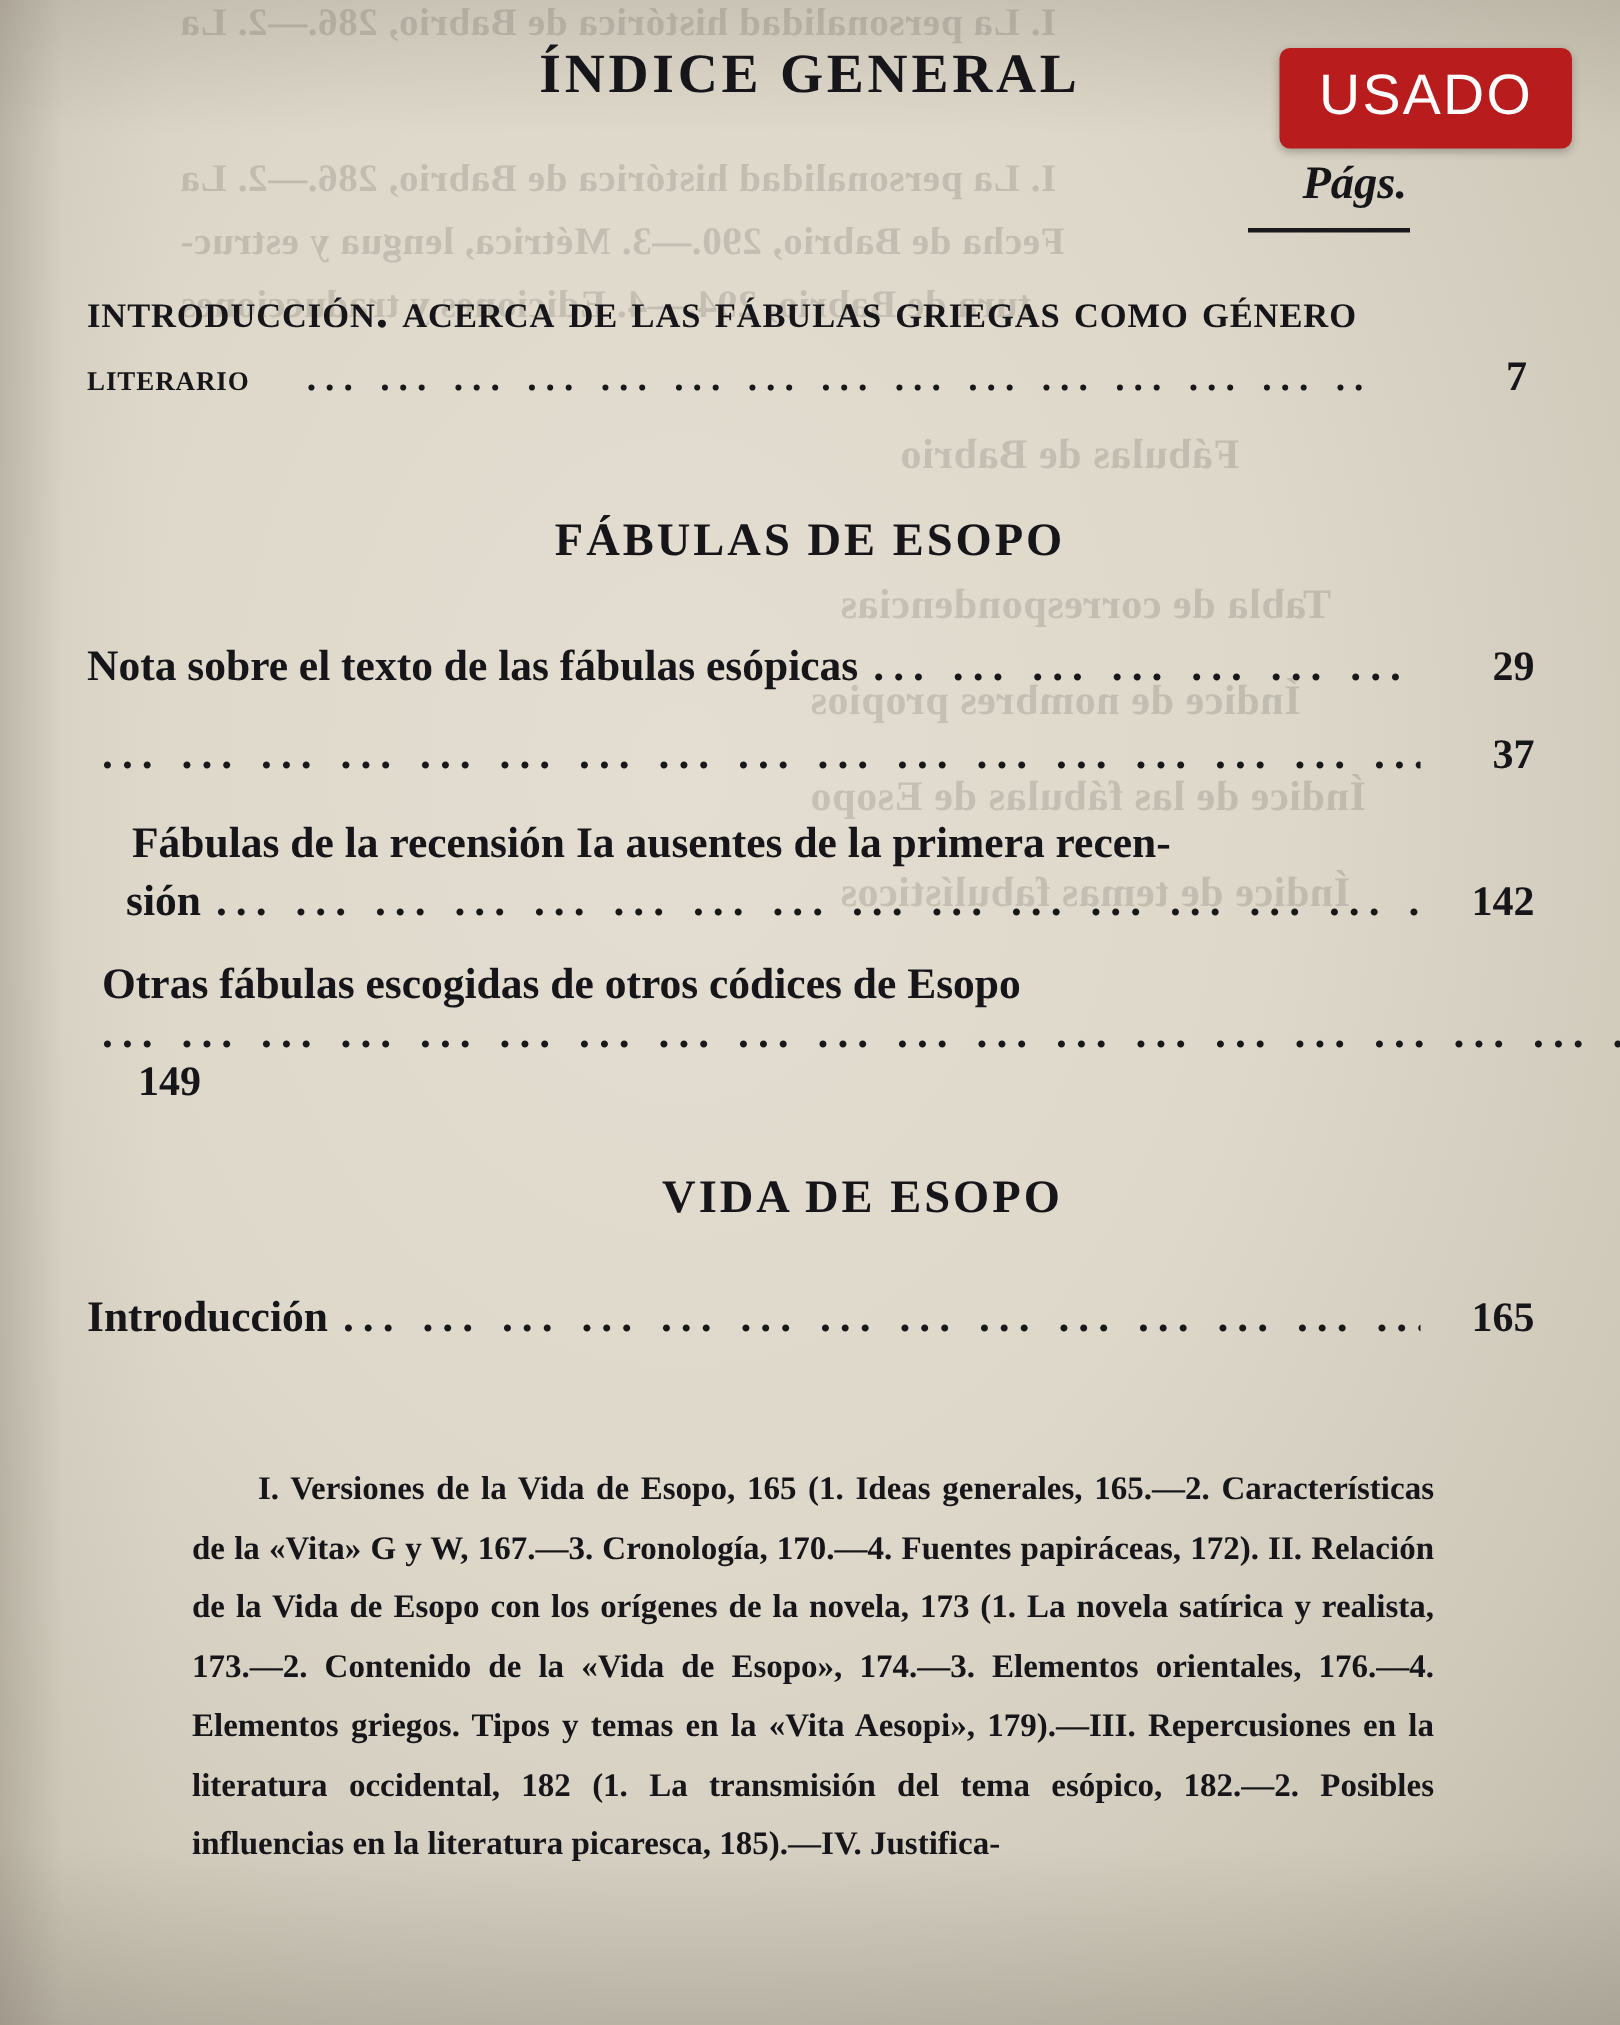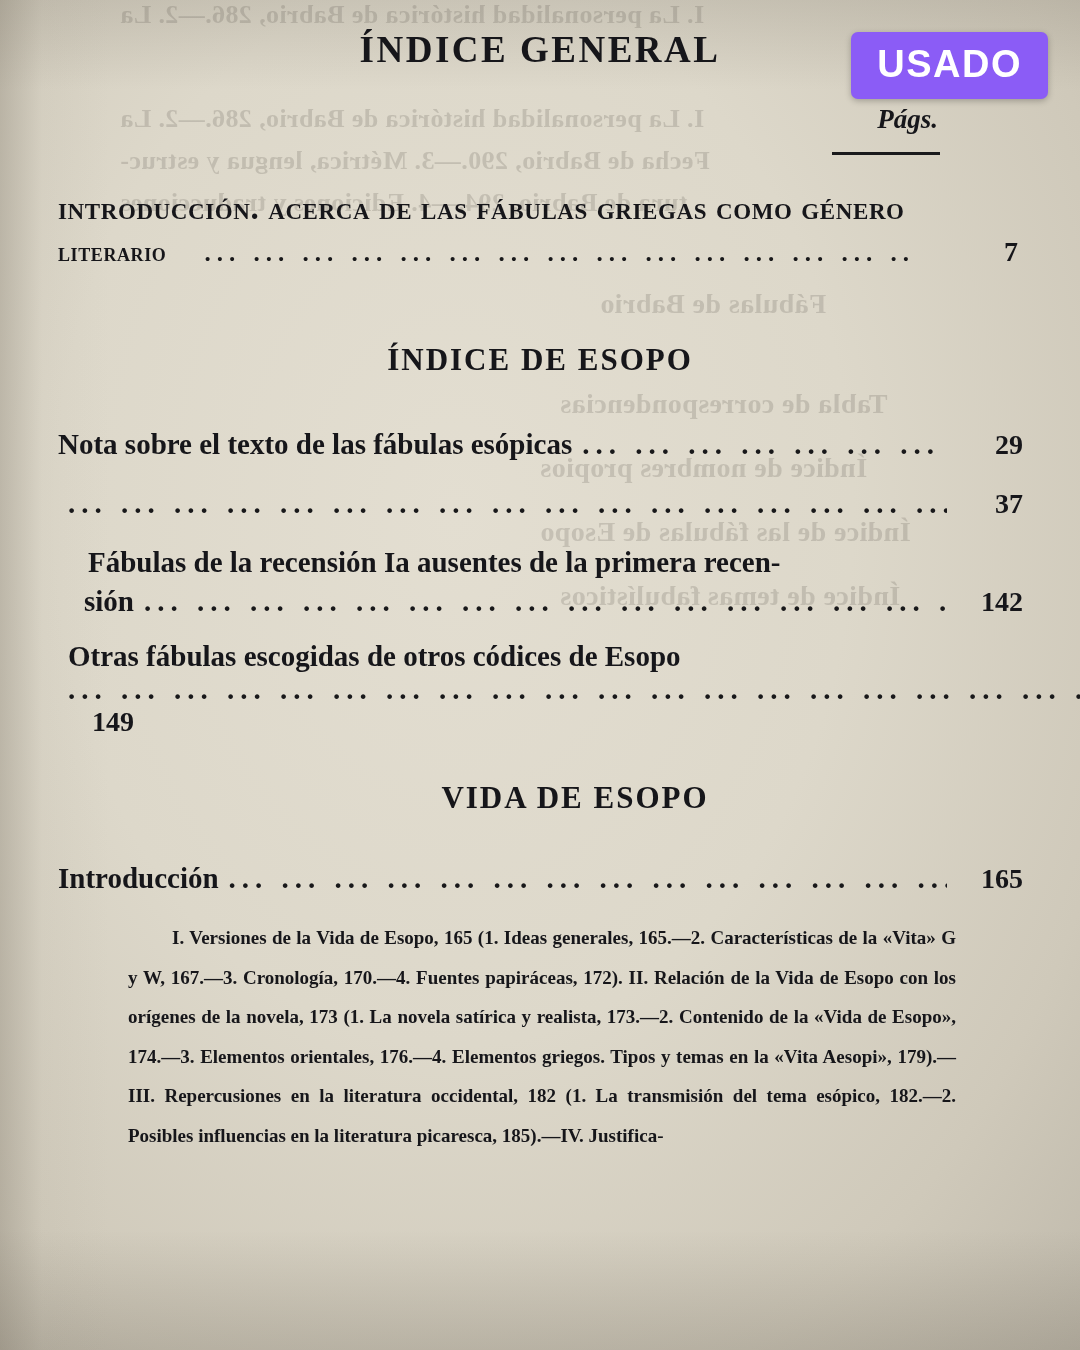--- a/index.html
+++ b/index.html
@@ -63,21 +63,21 @@
     letter-spacing: 2.5px;
     font-family: "Liberation Serif", serif;
   }
 
   .pags {
     position: absolute;
     right: 30px;
     top: 104px;
     font-style: italic;
     font-weight: bold;
-    font-size: 27px;
+    font-size: 31px;
   }
   .pags-rule {
     position: absolute;
     right: 28px;
     top: 152px;
     width: 108px;
     height: 3px;
     background: #1a1a1c;
   }
 
@@ -155,37 +155,37 @@
     align-items: baseline;
     font-size: 29px;
     font-weight: bold;
     padding-left: 26px;
     margin-top: 6px;
   }
 
   .para {
     position: absolute;
     left: 128px;
-    top: 918px;
+    top: 972px;
     width: 828px;
-    font-size: 19px;
+    font-size: 22px;
     line-height: 39.5px;
     font-weight: bold;
     text-align: justify;
     text-indent: 44px;
   }
 
   .badge {
     position: absolute;
     right: 32px;
     top: 32px;
-    background: #8b5cf6;
+    background: #b91c1c;
     color: #ffffff;
     font-family: "Liberation Sans", sans-serif;
-    font-weight: bold;
+    font-weight: normal;
     font-size: 38px;
     letter-spacing: 1.5px;
     padding: 11px 26px 13px 26px;
     border-radius: 7px;
     box-shadow: 0 2px 6px rgba(0,0,0,0.25);
   }
 </style>
 </head>
 <body>
 
@@ -210,21 +210,21 @@
 
   <div class="intro-block">
     <div class="intro-line1">Introducción. Acerca de las fábulas griegas como género</div>
     <div class="intro-line2">
       <span>literario</span>
       <span class="dots">... ... ... ... ... ... ... ... ... ... ... ... ... ... ... ... ... ... ... ... ... ... ... ... ... ... ... ... ... ... ... ... ... ...</span>
       <span class="pg">7</span>
     </div>
   </div>
 
-  <div class="section-title" style="top:342px;">ÍNDICE DE ESOPO</div>
+  <div class="section-title" style="top:342px;">FÁBULAS DE ESOPO</div>
 
   <div class="toc" style="top:428px;">
 
     <div class="toc-row">
       <span class="label">Nota sobre el texto de las fábulas esópicas</span>
       <span class="dots">... ... ... ... ... ... ... ... ... ... ... ... ... ... ... ... ... ... ... ... ... ... ... ... ... ... ... ... ... ... ... ... ... ...</span>
       <span class="pg">29</span>
     </div>
 
     <div class="toc-row">

